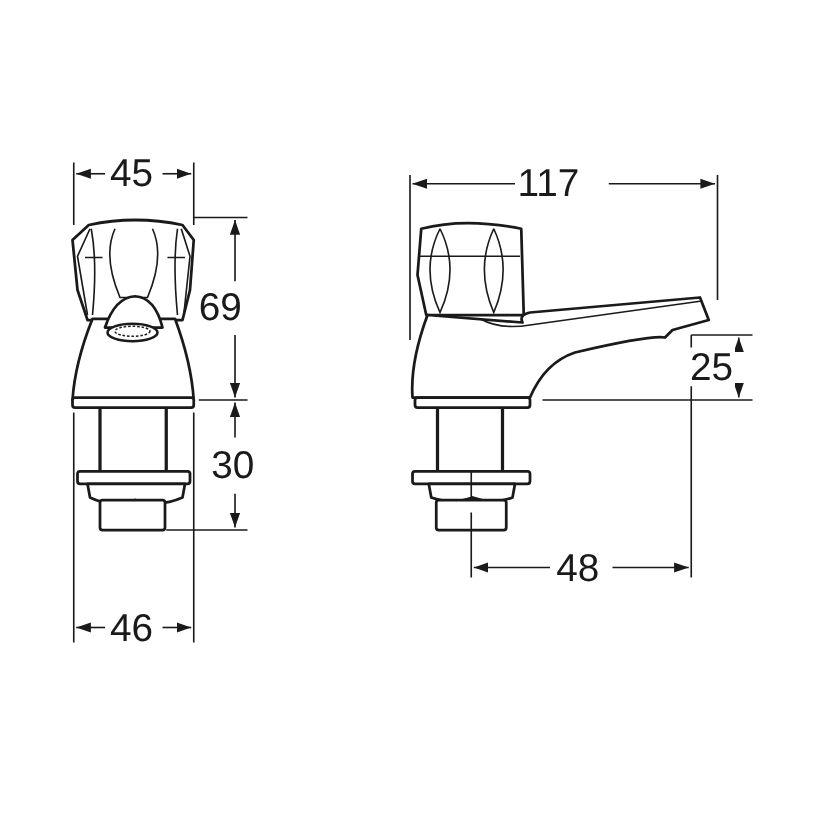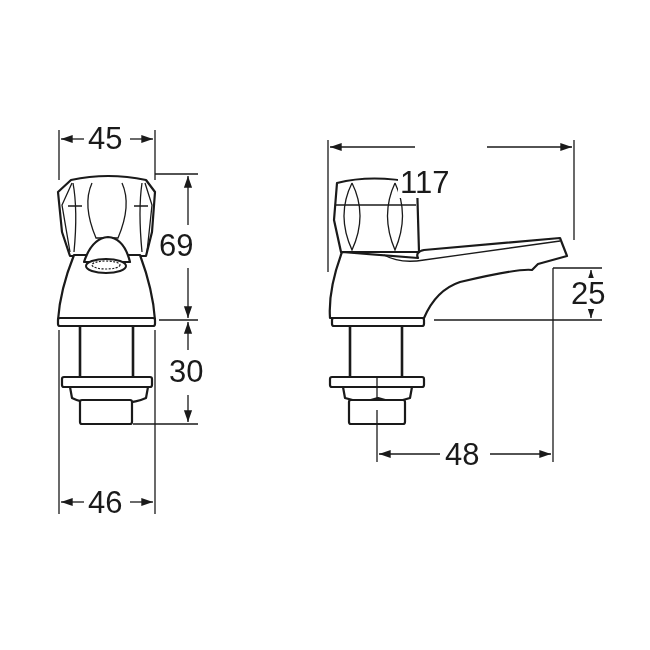--- a/index.html
+++ b/index.html
@@ -106,16 +106,16 @@
     <line class="dim" x1="377" y1="410" x2="377" y2="462"></line>
     <line class="dim" x1="379" y1="454" x2="440" y2="454" marker-start="url(#ah)"></line>
     <line class="dim" x1="490" y1="454" x2="551" y2="454" marker-end="url(#ah)"></line>
   </g>
 </svg>
 
 <div class="lbl" style="left:86px;top:123px;">45</div>
 <div class="lbl" style="left:157px;top:230px;">69</div>
 <div class="lbl" style="left:167px;top:356px;">30</div>
 <div class="lbl" style="left:86px;top:487px;">46</div>
-<div class="lbl" style="left:398px;top:131px;margin-top:36px;">117</div>
-<div class="lbl" style="left:569px;top:278px;">25</div>
+<div class="lbl" style="left:412px;top:131px;">117</div>
+<div class="lbl" style="left:550px;top:278px;">25</div>
 <div class="lbl" style="left:443px;top:439px;">48</div>
 </div>
 
 </body></html>

